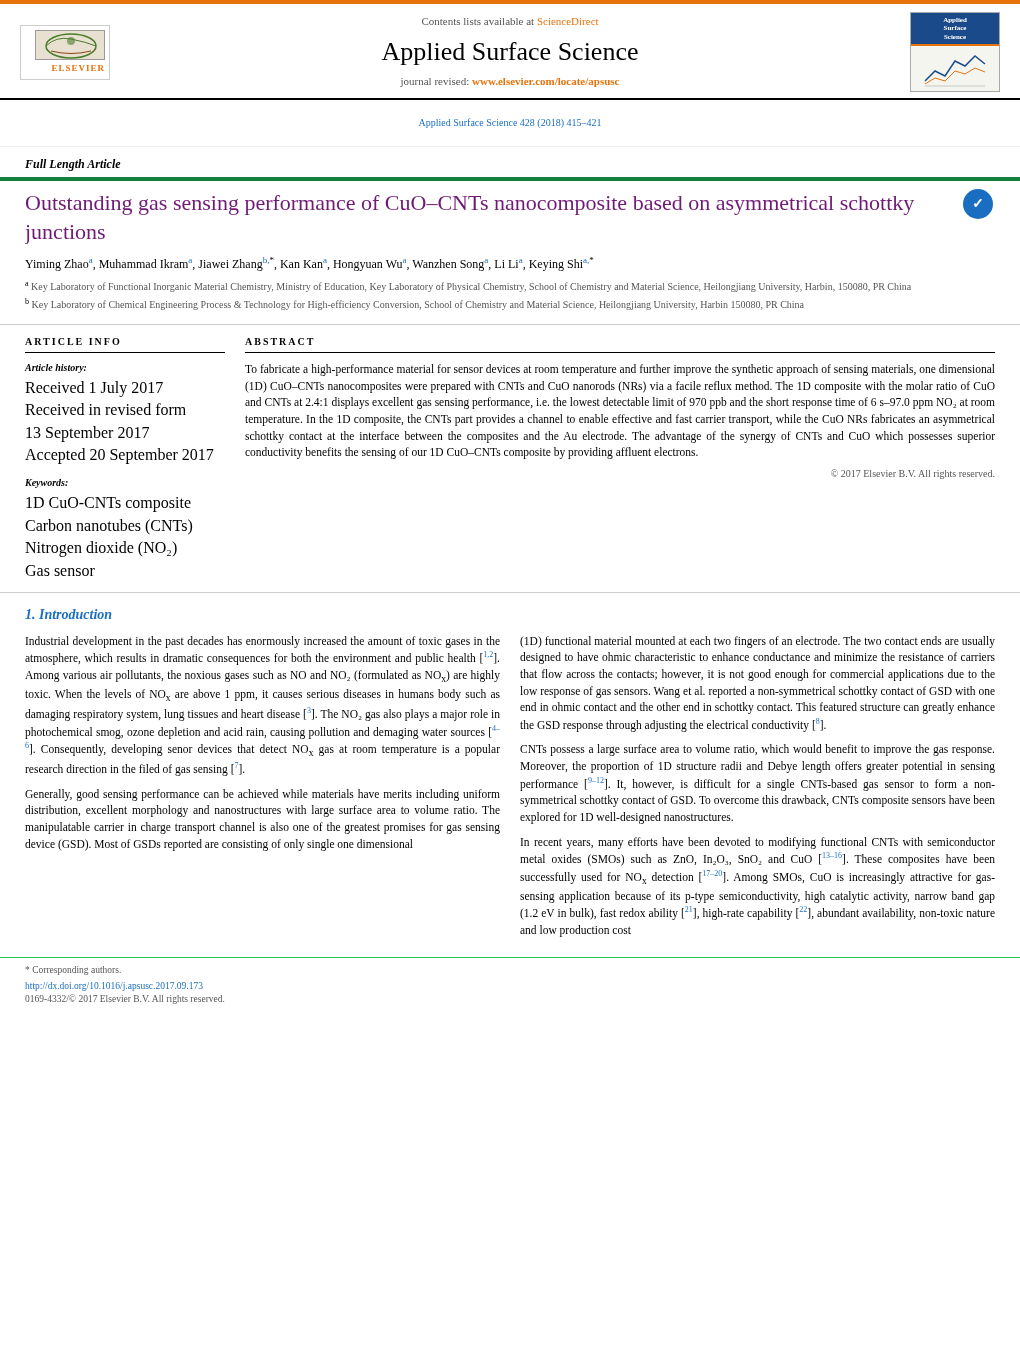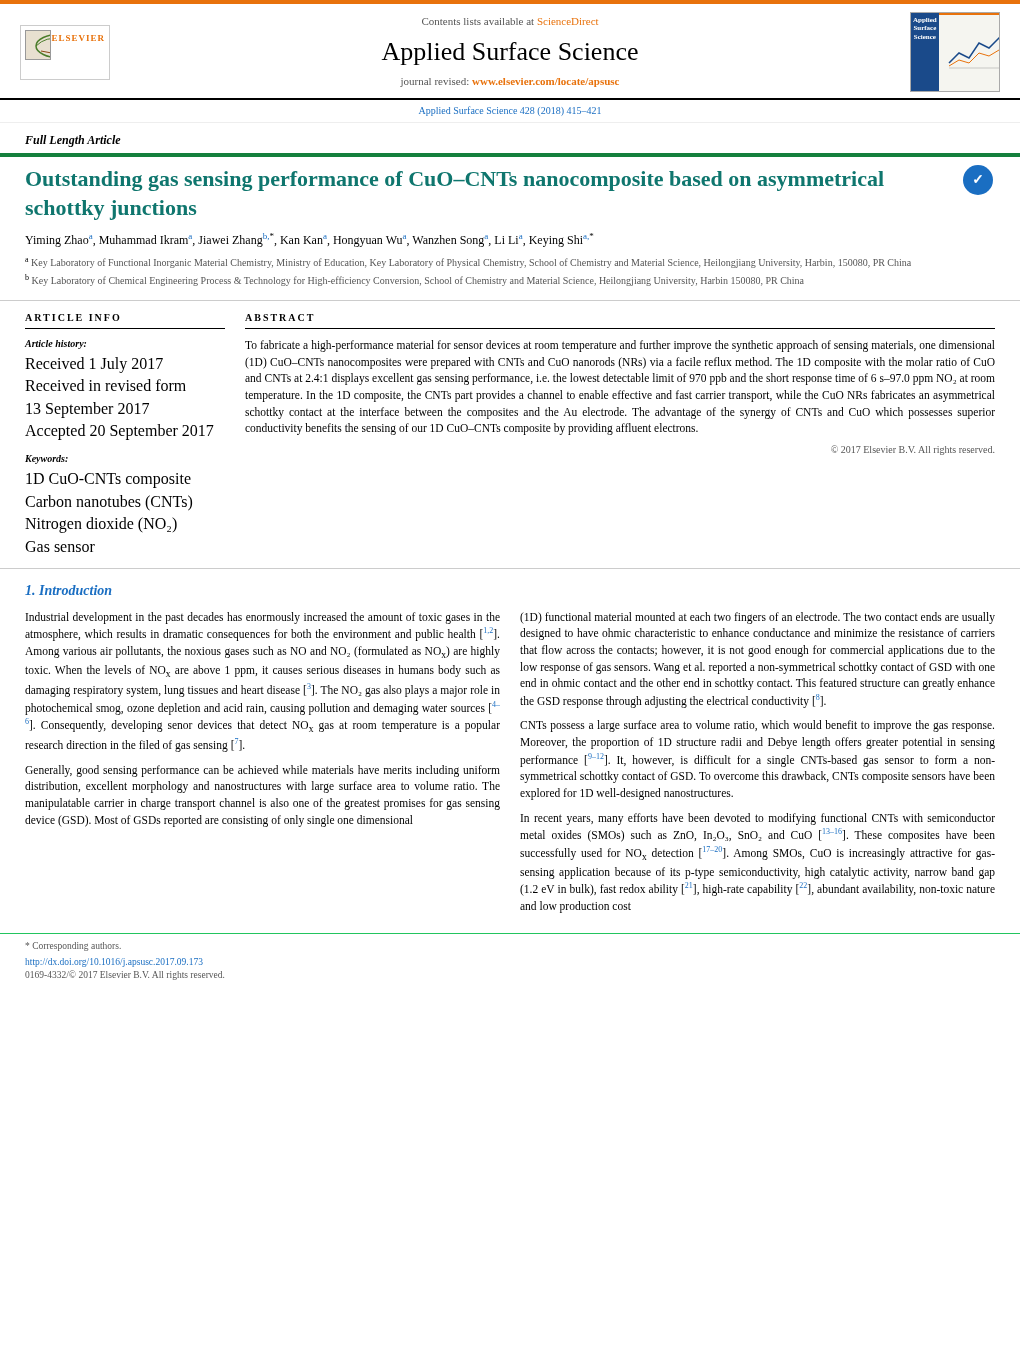--- a/index.html
+++ b/index.html
@@ -23,22 +23,22 @@
       border-bottom: 2px solid #000;
       padding: 8px 20px 6px 20px;
       display: flex;
       align-items: center;
       justify-content: space-between;
     }
     .elsevier-logo {
       width: 90px;
       height: 55px;
       display: flex;
-      flex-direction: row;
-      align-items: flex-start;
+      flex-direction: column;
+      align-items: flex-end;
       justify-content: center;
       border: 1px solid #ccc;
       padding: 4px;
     }
     .elsevier-logo .elsevier-top {
       width: 70px;
       height: 30px;
       background: #e8e0d0;
       border: 1px solid #999;
       position: relative;
@@ -78,21 +78,21 @@
     }
     .journal-homepage span.link {
       color: #e8720c;
       font-weight: bold;
     }
     .journal-logo-right {
       width: 90px;
       height: 80px;
       border: 1px solid #aaa;
       display: flex;
-      flex-direction: row;
+      flex-direction: column;
       overflow: hidden;
     }
     .journal-logo-right .logo-top {
       background: #1a4a8a;
       color: #fff;
       font-size: 7px;
       font-weight: bold;
       text-align: center;
       padding: 3px 2px;
       line-height: 1.2;
@@ -139,22 +139,22 @@
       background: #1a6ec2;
       display: flex;
       align-items: center;
       justify-content: center;
       color: #fff;
       font-size: 14px;
       font-weight: bold;
     }
     .article-main-title {
       font-size: 22px;
-      font-weight: bold;
-      color: #0f766e;
+      font-weight: normal;
+      color: #701a75;
       line-height: 1.3;
       margin-bottom: 8px;
     }
     .article-authors {
       font-size: 12px;
       color: #000;
       margin-bottom: 6px;
     }
     .article-authors sup {
       color: #1a6ec2;
@@ -320,21 +320,21 @@
         <svg width="80" height="50" viewBox="0 0 80 50">
           <rect width="80" height="50" fill="#f5f5f0"></rect>
           <line x1="10" y1="40" x2="70" y2="40" stroke="#999" stroke-width="0.5"></line>
           <polyline points="10,35 20,25 30,30 40,15 50,20 60,10 70,18" fill="none" stroke="#1a4a8a" stroke-width="1.5"></polyline>
           <polyline points="10,38 20,32 30,35 40,25 50,28 60,22 70,26" fill="none" stroke="#e8720c" stroke-width="1"></polyline>
         </svg>
       </div>
     </div>
   </div>
 
-  <div style="text-align:center; padding:4px; font-size:10px; color:#1a6ec2; border-bottom:1px solid #eee;">
+  <div style="text-align:center; padding:16px; font-size:10px; color:#1a6ec2; border-bottom:1px solid #eee;">
     <span>Applied Surface Science 428 (2018) 415–421</span>
   </div>
 
   <div class="article-type-banner">
     <span class="article-type">Full Length Article</span>
   </div>
 
   <div class="article-title-section">
     <div style="overflow:hidden;">
       <div class="crossmark">

